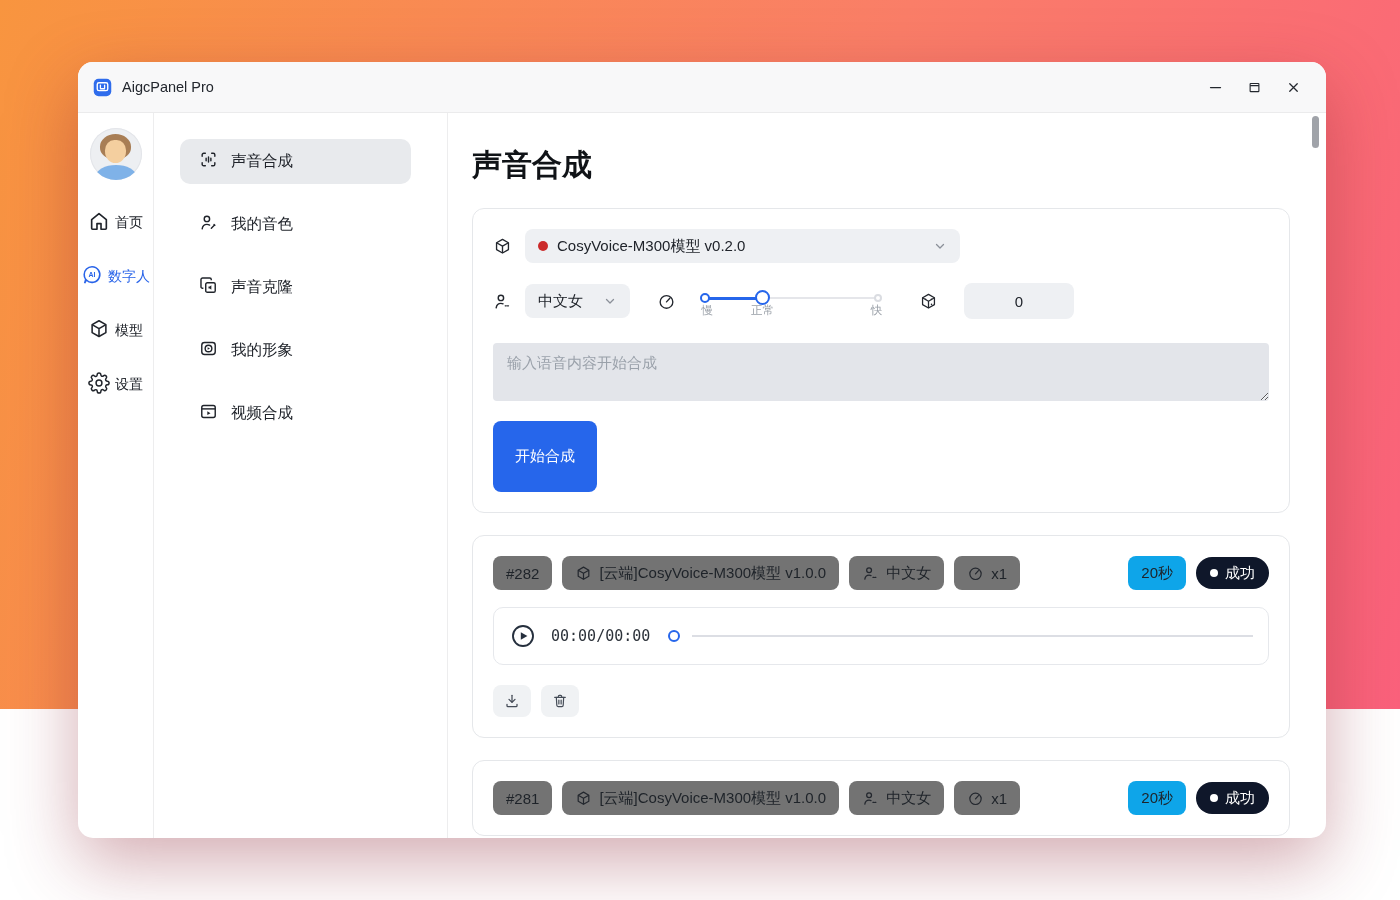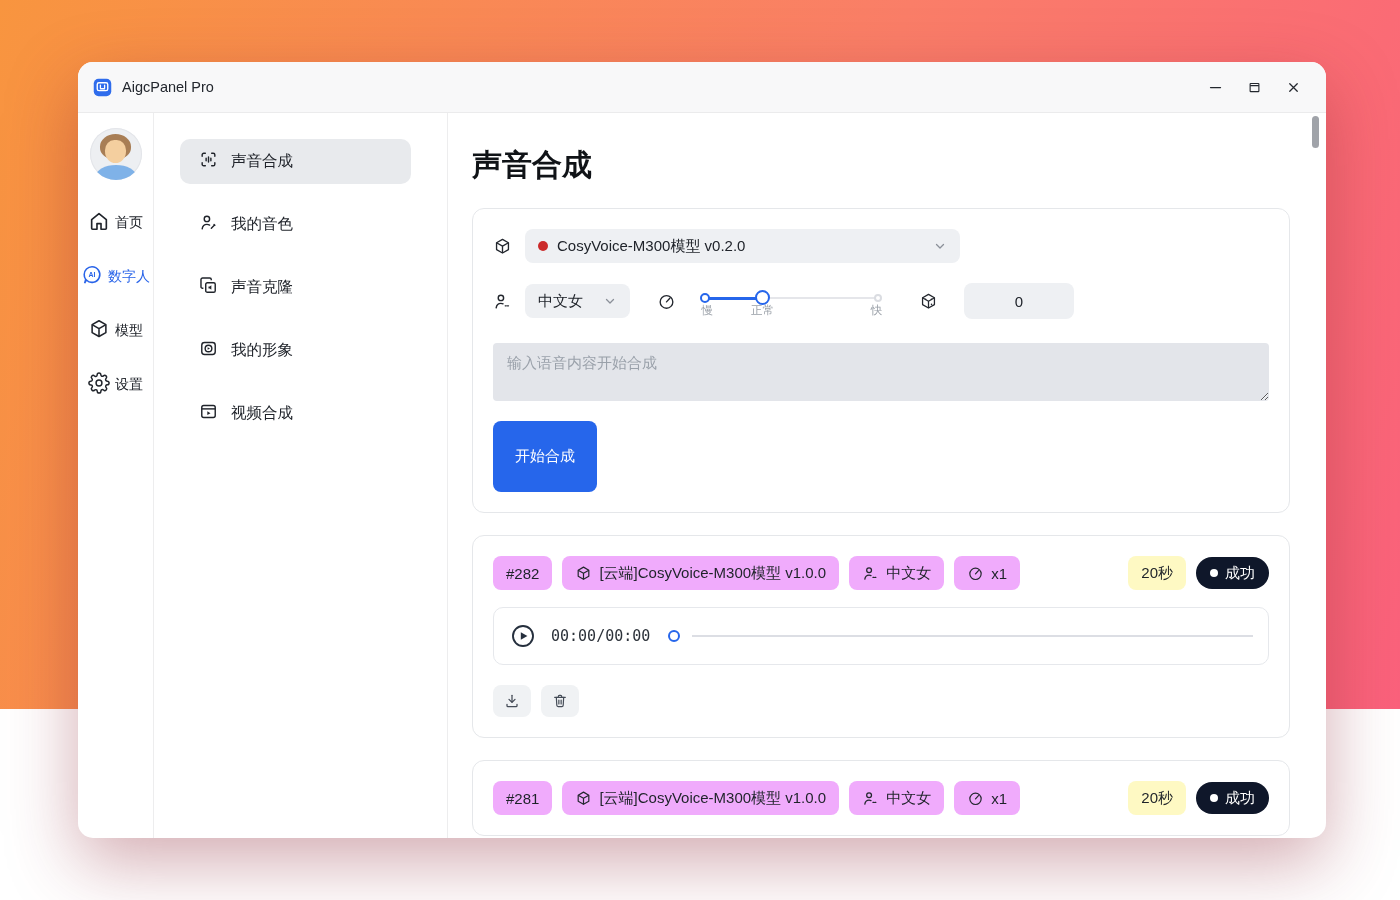--- a/index.html
+++ b/index.html
@@ -75,22 +75,22 @@
     resize:both;outline:none;font-family:Liberation Sans, sans-serif;}
   .text-input::placeholder{color:#9aa1aa;}
   .primary-btn{margin-top:20px;background:#2666eb;color:#fff;border:none;border-radius:8px;
     font-size:15px;padding:26px 22px;cursor:pointer;
     font-family:"Liberation Sans","DejaVu Sans",sans-serif;}
   
   .badges{display:flex;align-items:center;gap:10px;}
   .chip{height:34px;border-radius:8px;display:inline-flex;align-items:center;gap:7px;
     padding:0 13px;font-size:15px;color:#1e2329;white-space:nowrap;}
   .chip svg{width:17px;height:17px;color:#23272e;}
-  .chip.blue{background:#f0abfc;}
-  .chip.gray{background:#fef9c3;}
+  .chip.blue{background:#737373;}
+  .chip.gray{background:#0ea5e9;}
   .chip.green{background:#0f172a;color:#fff;height:32px;border-radius:17px;padding:0 14px;justify-content:center;}
   .wdot{width:8px;height:8px;border-radius:50%;background:#fff;}
   .spacer{flex:1;}
   .result-text{margin-top:20px;font-size:15px;color:#20242b;}
   .player{margin-top:17px;border:1px solid #e6e8ec;border-radius:10px;height:56px;display:flex;
     align-items:center;padding:0 15px;gap:14px;}
   .play-btn{border:none;background:transparent;padding:0;display:flex;color:#252f3d;cursor:pointer;}
   .play-btn svg{width:28px;height:28px;}
   .ptime{font-family:"DejaVu Sans Mono","Liberation Mono",monospace;font-size:15px;color:#2c323a;}
   .pthumb{width:8px;height:8px;border:2.8px solid #2666eb;border-radius:50%;background:#fff;

